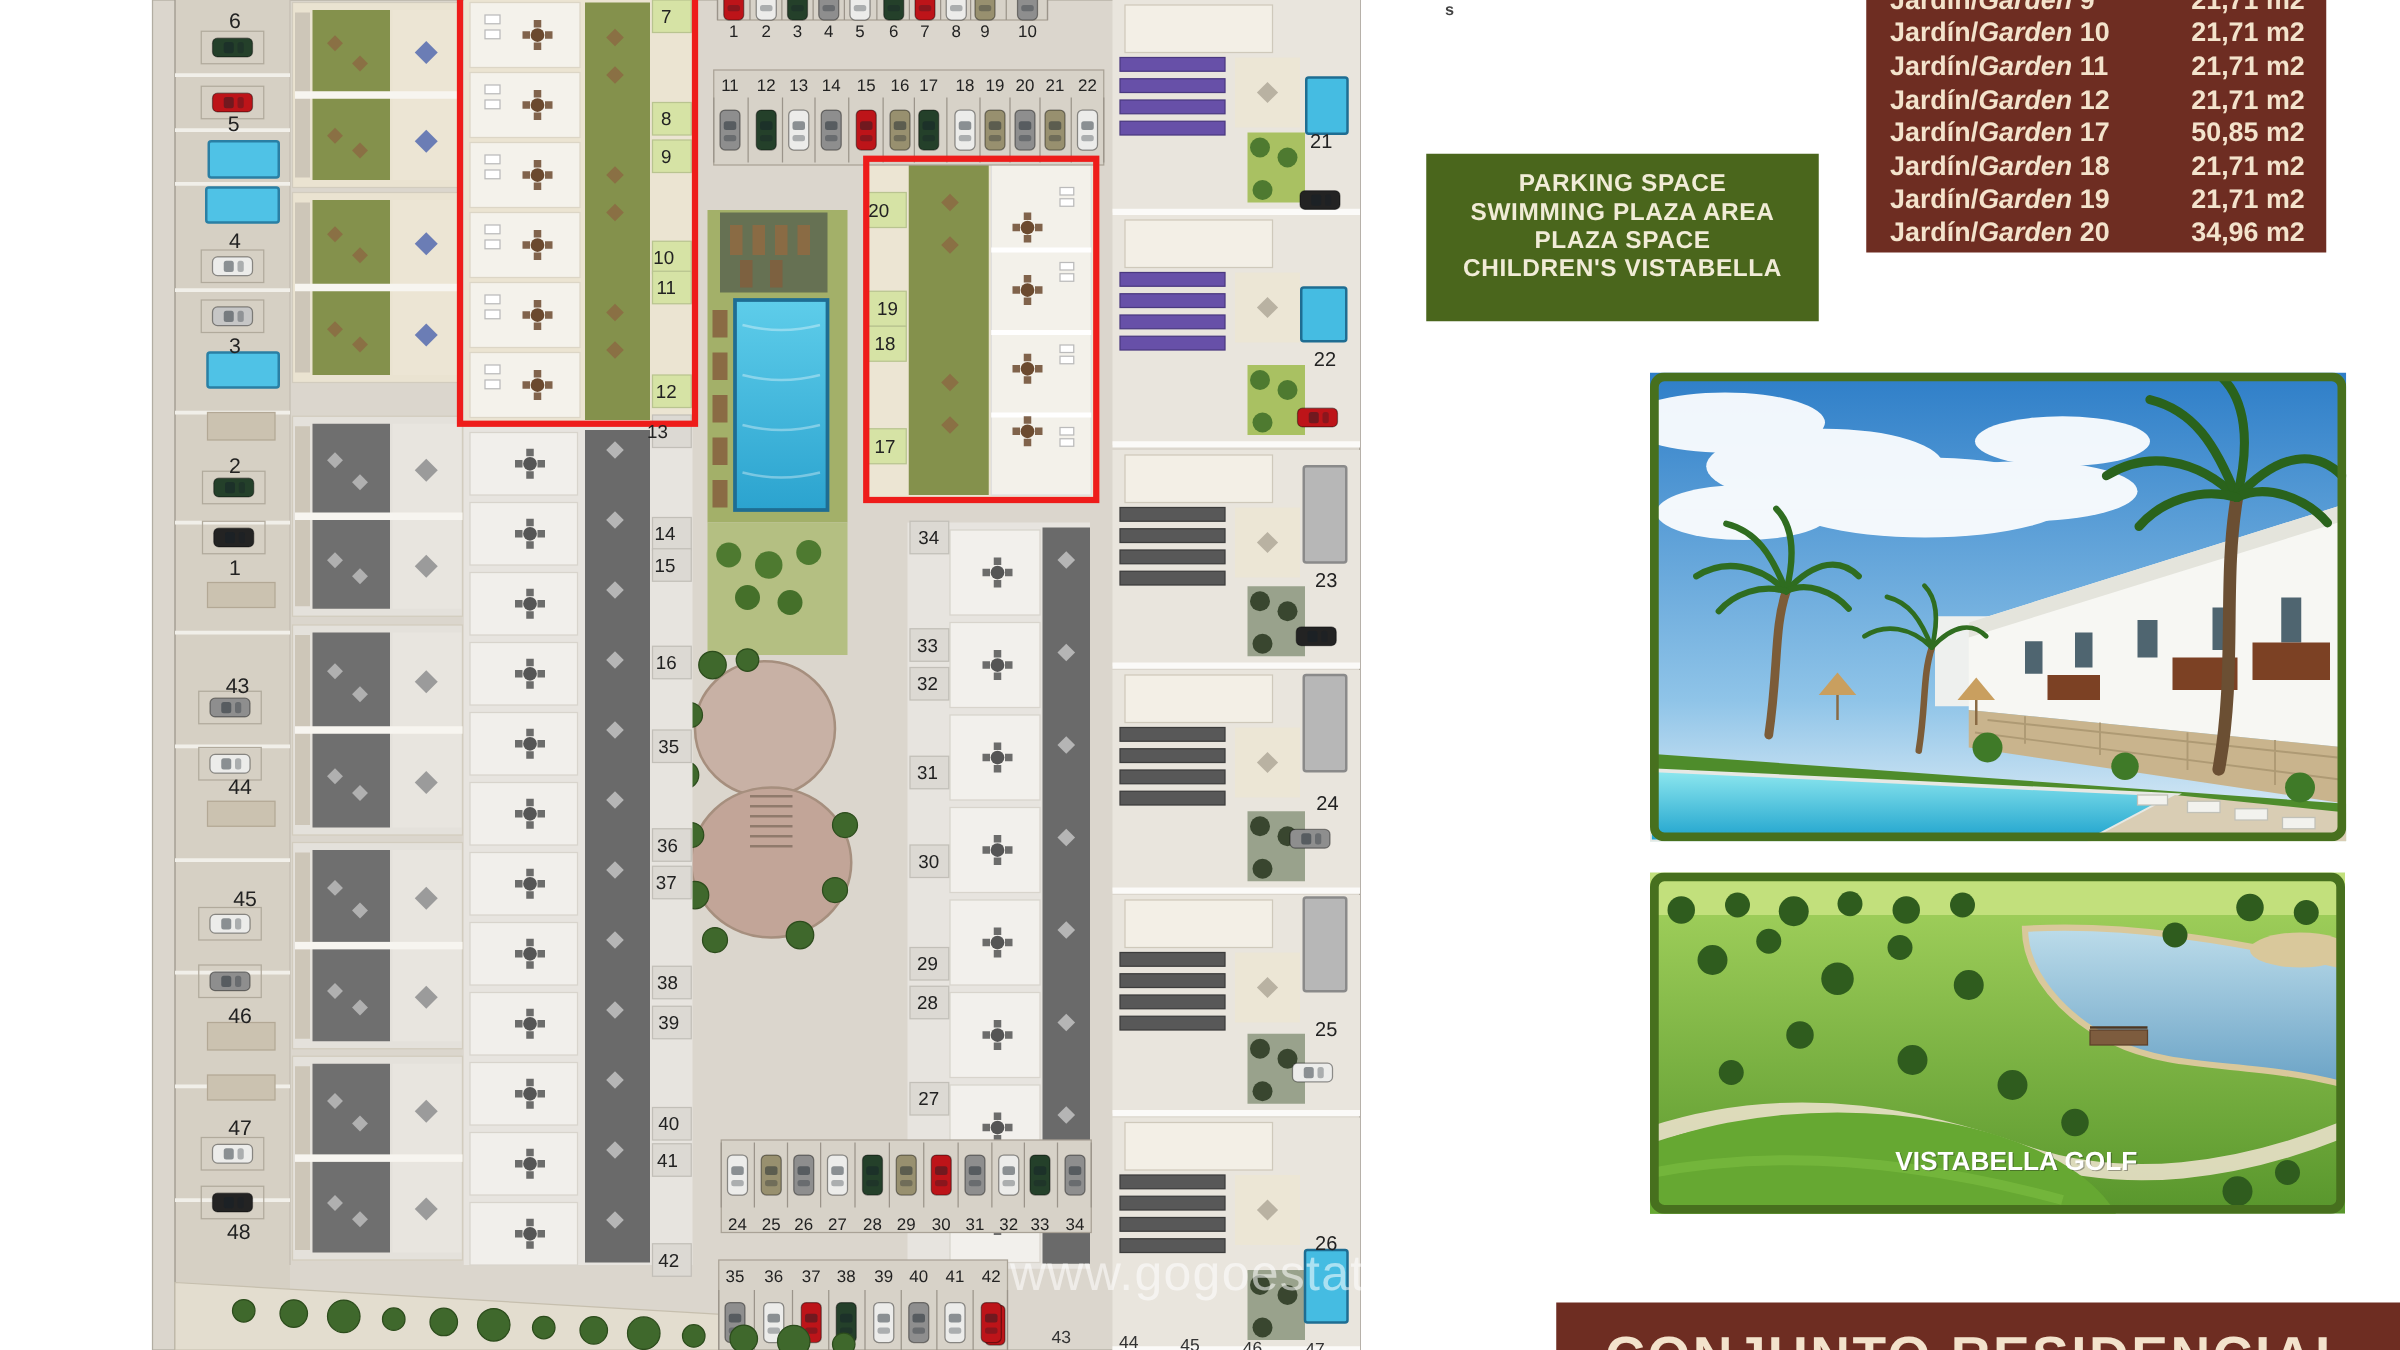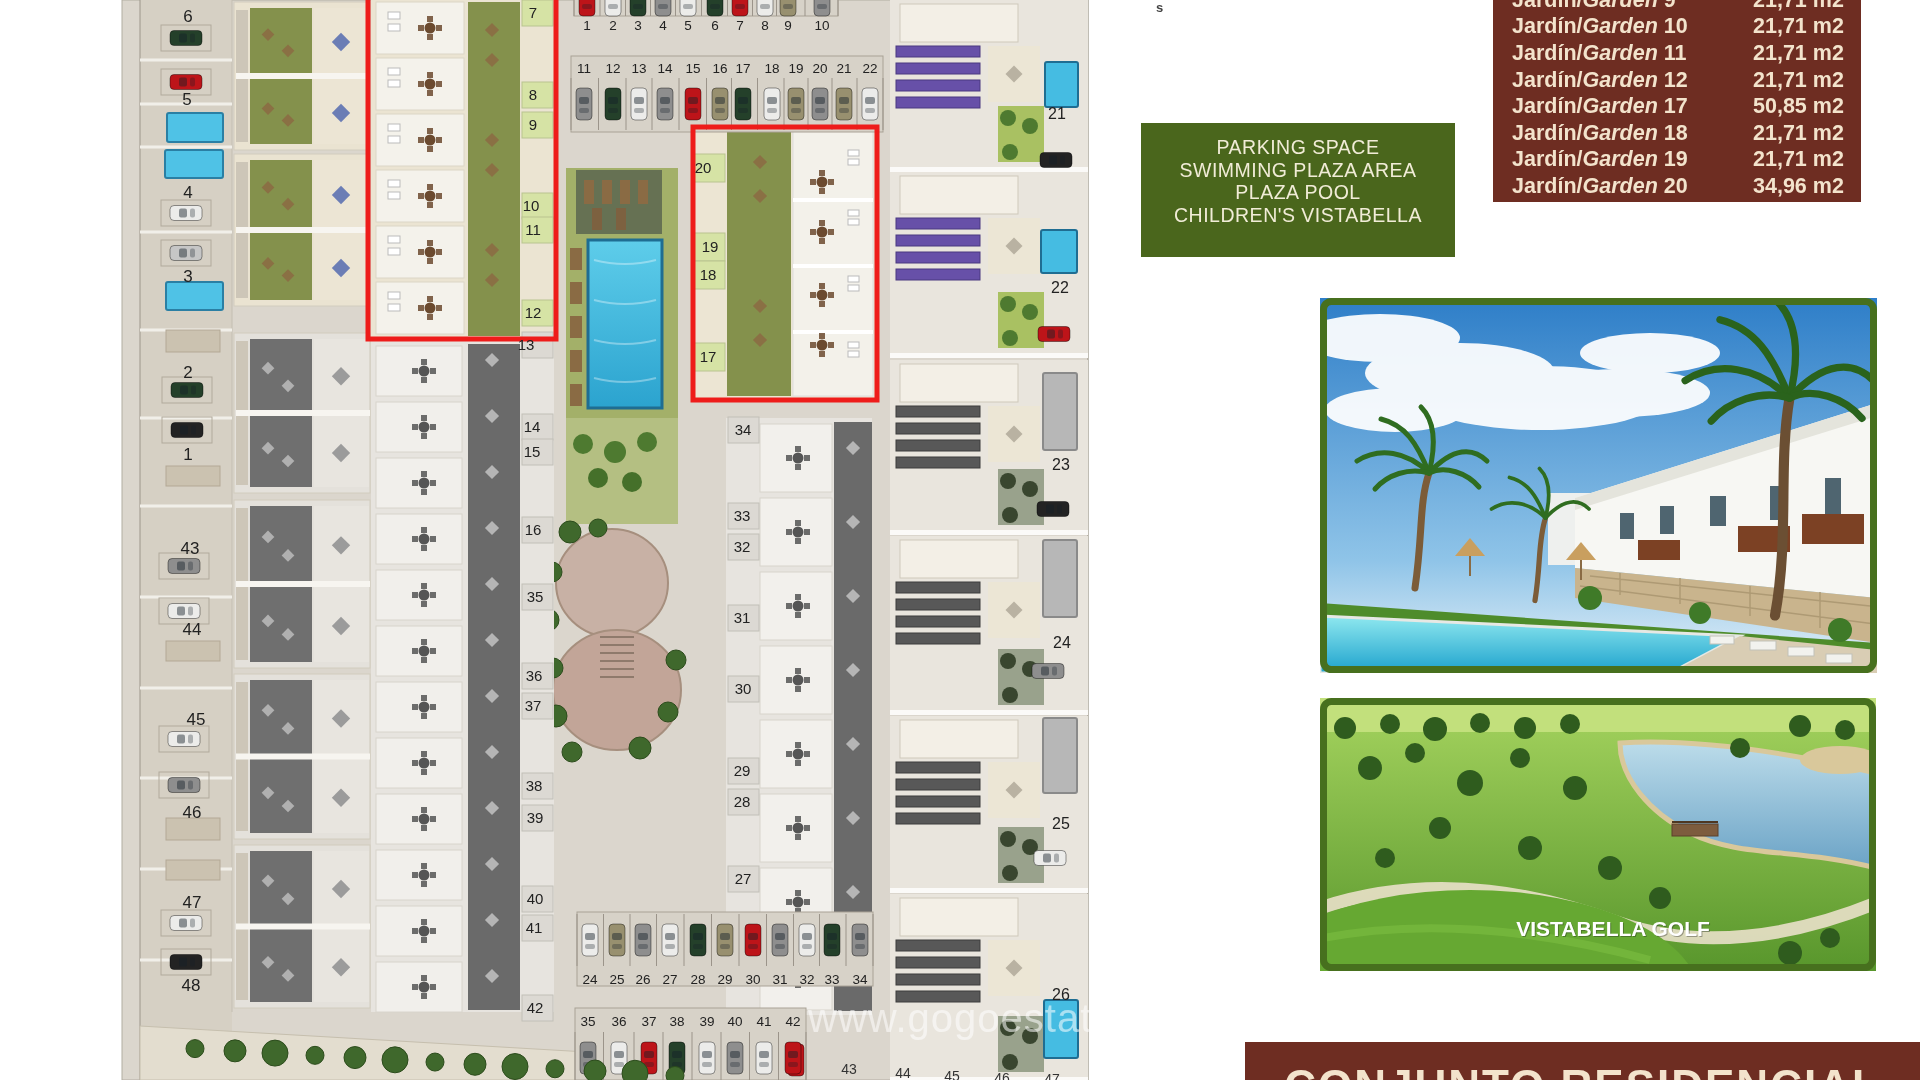--- a/index.html
+++ b/index.html
@@ -7,21 +7,21 @@
          font-family:"Liberation Sans",sans-serif;}
   #plan{position:absolute;left:0;top:0;}
   svg text{font-family:"Liberation Sans",sans-serif;}
   #garden-table{position:absolute;left:1493px;top:0;width:368px;height:202px;background:#6e2d22;overflow:hidden;}
   .trow{display:flex;height:26.6px;align-items:center;color:#f3e3cc;font-weight:bold;font-size:21.5px;}
   .trow.partial{margin-top:-13px;}
   .trow .lbl{margin-left:19px;width:241px;white-space:nowrap;}
   .trow .lbl i{font-style:italic;}
   .trow .sz{white-space:nowrap;}
   #legend{position:absolute;left:1141px;top:123px;width:314px;height:134px;background:#4a661c;
-          color:#f1ecd7;text-align:center;font-weight:normal;font-size:19.5px;line-height:22.5px;
+          color:#f1ecd7;text-align:center;font-weight:bold;font-size:19.5px;line-height:22.5px;
           padding-top:13px;box-sizing:border-box;letter-spacing:.5px;}
   #pool-photo{position:absolute;left:1320px;top:298px;}
   #golf-photo{position:absolute;left:1320px;top:698px;}
   #banner{position:absolute;left:1245px;top:1042px;width:675px;height:38px;background:#6e2d22;overflow:hidden;}
   #banner div{margin-top:19px;text-align:center;font-weight:bold;font-size:44px;color:#f3e3cc;letter-spacing:2px;white-space:nowrap;}
   #stray{position:absolute;left:1156px;top:0;font-size:13px;color:#444;font-weight:bold;}
 </style>
 </head>
 <body>
 
@@ -934,21 +934,21 @@
       </div>
       <div class="trow">
         <span class="lbl"><span>Jardín/</span><i>Garden</i><span> 20</span></span>
         <span class="sz">34,96 m2</span>
       </div>
     </div>
 
   <div id="legend">
       <div>PARKING SPACE</div>
       <div>SWIMMING PLAZA AREA</div>
-      <div>PLAZA POOL</div>
+      <div>PLAZA SPACE</div>
       <div>CHILDREN'S VISTABELLA</div>
     </div>
 
   <svg id="pool-photo" width="557" height="375" viewBox="0 0 557 375">
     <defs>
       <linearGradient id="skyG" x1="0" y1="0" x2="0" y2="1">
         <stop offset="0" stop-color="#2e7ec8"></stop>
           <stop offset="0.7" stop-color="#8fc4e8"></stop>
           <stop offset="1" stop-color="#e8f2f8"></stop>
       </linearGradient>

